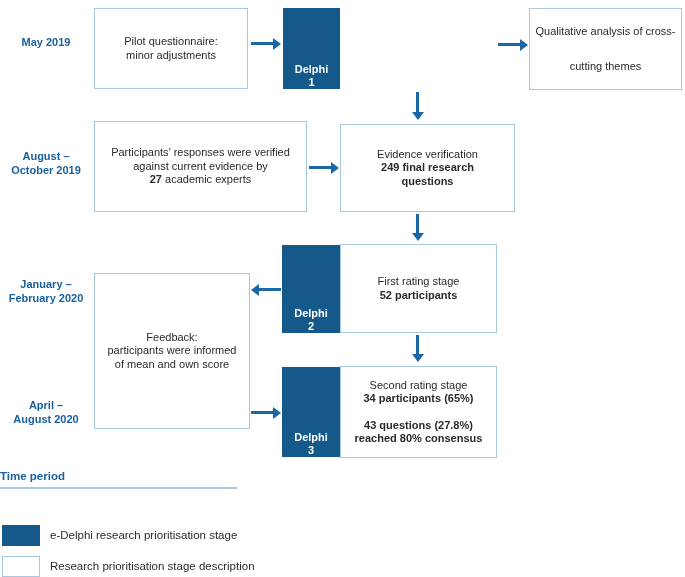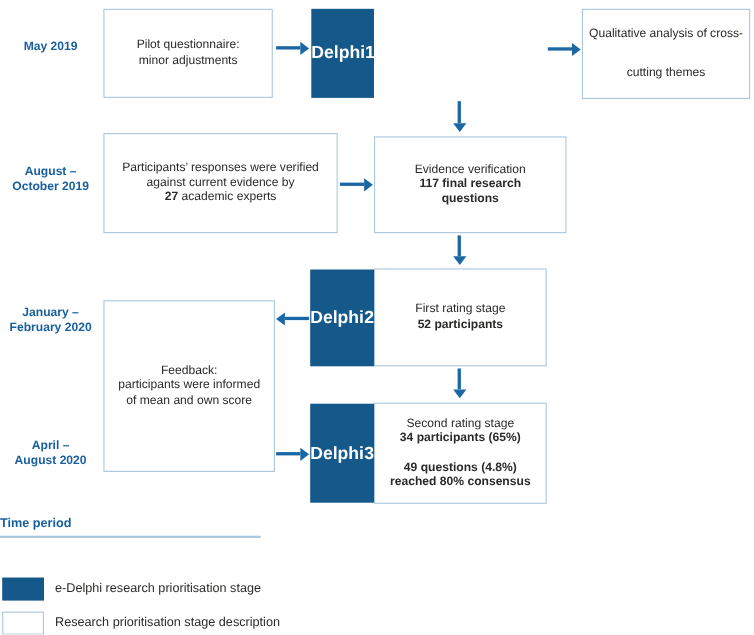--- a/index.html
+++ b/index.html
@@ -16,23 +16,23 @@
   .desc-box{
     position:absolute;background:#ffffff;border:1.5px solid #a9c7df;
     box-sizing:border-box;display:flex;flex-direction:column;
     align-items:center;justify-content:center;text-align:center;
     font-size:11px;line-height:13.5px;color:#2b2a29;padding:2px 4px;
   }
   .desc-box .b{font-weight:bold;}
   .gap-above{margin-top:13px;}
   
   .delphi-box{
-    position:absolute;background:#15598b;display:flex;flex-direction:row;
-    align-items:center;justify-content:space-between;text-align:center;
-    color:#ffffff;font-weight:bold;font-size:16px;line-height:13px;
+    position:absolute;background:#15598b;display:flex;flex-direction:column;
+    align-items:center;justify-content:flex-end;text-align:center;
+    color:#ffffff;font-weight:bold;font-size:11px;line-height:13px;
   }
   
   .h-arrow{position:absolute;height:3px;background:#1b67a5;}
   .h-arrow.right::after{
     content:'';position:absolute;right:-8px;top:-4.5px;
     border-left:8px solid #1b67a5;border-top:6px solid transparent;border-bottom:6px solid transparent;
   }
   .h-arrow.left::after{
     content:'';position:absolute;left:-8px;top:-4.5px;
     border-right:8px solid #1b67a5;border-top:6px solid transparent;border-bottom:6px solid transparent;
@@ -88,21 +88,21 @@
   <div class="v-arrow" style="left:416px;top:92px;height:20px;"></div>
 
   <div class="desc-box" style="left:94px;top:121px;width:213px;height:91px;">
     <div>Participants’ responses were verified</div>
     <div>against current evidence by</div>
     <div><span class="b">27</span><span> academic experts</span></div>
   </div>
   <div class="h-arrow right" style="left:309px;top:166px;width:22px;"></div>
   <div class="desc-box" style="left:340px;top:124px;width:175px;height:88px;">
     <div>Evidence verification</div>
-    <div class="b">117 final research</div>
+    <div class="b">249 final research</div>
     <div class="b">questions</div>
   </div>
   <div class="v-arrow" style="left:416px;top:214px;height:19px;"></div>
 
   <div class="delphi-box" style="left:282px;top:245px;width:58px;height:88px;">
     <div>Delphi</div>
     <div>2</div>
   </div>
   <div class="desc-box" style="left:340px;top:244px;width:157px;height:89px;">
     <div>First rating stage</div>
@@ -117,21 +117,21 @@
   <div class="v-arrow" style="left:416px;top:335px;height:19px;"></div>
 
   <div class="h-arrow right" style="left:251px;top:411px;width:22px;"></div>
   <div class="delphi-box" style="left:282px;top:367px;width:58px;height:90px;">
     <div>Delphi</div>
     <div>3</div>
   </div>
   <div class="desc-box" style="left:340px;top:366px;width:157px;height:92px;">
     <div>Second rating stage</div>
     <div class="b">34 participants (65%)</div>
-    <div class="b gap-above">49 questions (4.8%)</div>
+    <div class="b gap-above">43 questions (27.8%)</div>
     <div class="b">reached 80% consensus</div>
   </div>
 
   <div class="legend-divider"></div>
   <div class="legend-heading">Time period</div>
   <div class="legend-swatch filled" style="top:525px;"></div>
   <div class="legend-label" style="top:529px;">e-Delphi research prioritisation stage</div>
   <div class="legend-swatch outlined" style="top:556px;"></div>
   <div class="legend-label" style="top:560px;">Research prioritisation stage description</div>
 

